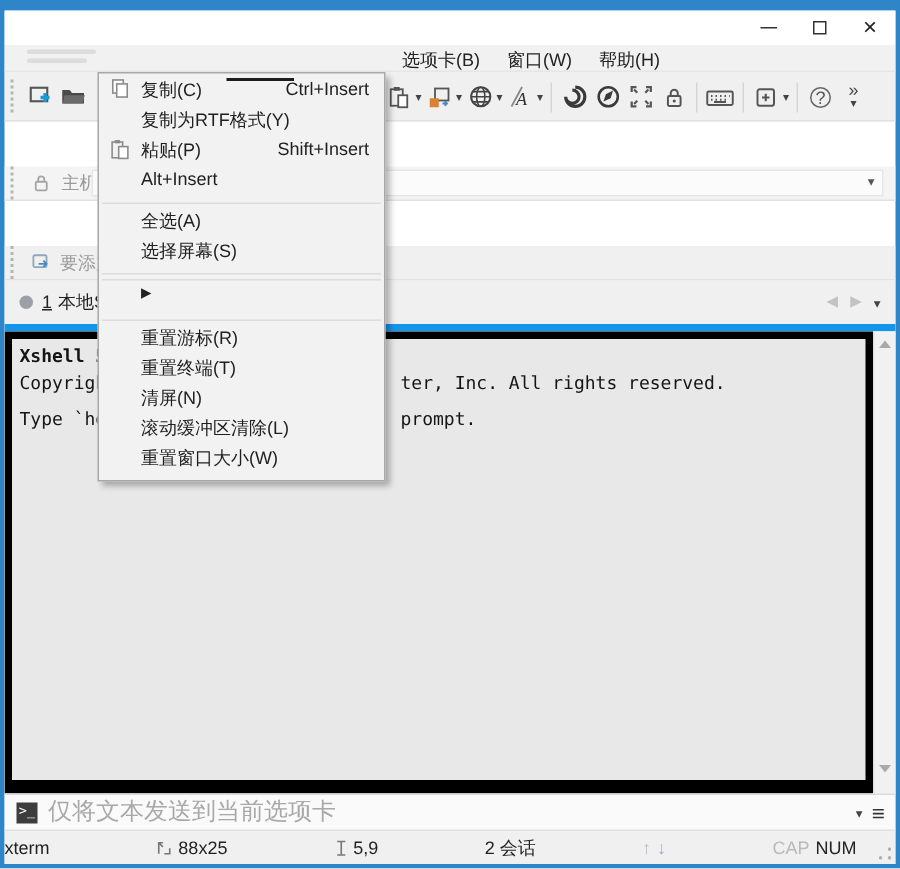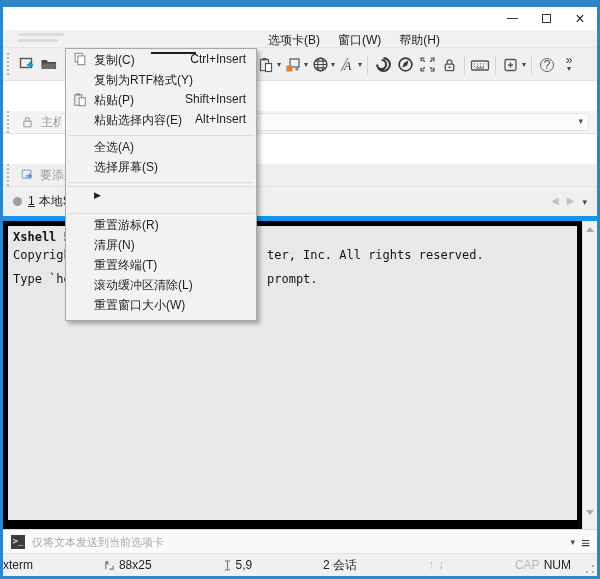--- a/index.html
+++ b/index.html
@@ -62,21 +62,21 @@
   .l2b { left:259px; top:22px; }
   .l3a { left:5px; top:46px; }
   .l3b { left:259px; top:46px; }
   .lprompt { left:5px; top:62px; }
   .prompt-sel { background:#1EA32C; color:#06410C; padding:1px 2px; font-weight:bold; }
   .cursorblk { display:inline-block; width:8px; height:14px; background:#8CE19A; vertical-align:middle; margin-left:1px; }
 
   
   .compose { height:25px; background:#fafafa; border-top:1px solid #d9d9d9; border-bottom:1px solid #e0e0e0; display:flex; align-items:center; position:relative; }
   .composeicon { width:14px; height:14px; background:#3d3d3d; color:#fff; font-size:9px; line-height:13px; text-align:center; margin:0 7px 0 8px; font-family:"DejaVu Sans Mono", monospace; }
-  .composeinput { flex:1; border:none; outline:none; background:transparent; font-size:11px; color:#15803d; font-family:"Liberation Sans", sans-serif; }
+  .composeinput { flex:1; border:none; outline:none; background:transparent; font-size:16px; color:#15803d; font-family:"Liberation Sans", sans-serif; }
   .composeinput::placeholder { color:#a8a8a8; }
   .compose-caret { font-size:9px; color:#444; margin-right:22px; }
   .hamb { position:absolute; right:7px; top:4px; font-size:15px; color:#333; }
 
   
   .statusbar { height:22px; background:#f0f0f0; display:flex; align-items:center; justify-content:space-between; font-size:12px; color:#222; gap:14px; padding-right:26px; position:relative; }
   .st-item { display:flex; align-items:center; gap:4px; }
   .st-dim { color:#b9b9b9; }
   .st-arrow-up { color:#b5bcc4; font-size:12px; }
   .st-arrow-dn { color:#9fb3c8; font-size:12px; }
@@ -334,21 +334,20 @@
               <rect x="2" y="2.5" width="8" height="12" fill="none" stroke="#8a8a8a" stroke-width="1.2"></rect>
               <rect x="4" y="1" width="4" height="2.5" fill="#8a8a8a"></rect>
               <rect x="7" y="6" width="7" height="9" fill="#fff" stroke="#8a8a8a" stroke-width="1.2"></rect>
             </svg>
         </div>
         <span class="mi-label">粘贴(P)</span>
         <span class="mi-short">Shift+Insert</span>
       </div>
       <div class="mi">
         <div class="mi-icon"></div>
-        <span class="mi-label">粘贴选择内容(E)</span>
         <span class="mi-short">Alt+Insert</span>
       </div>
       <div class="msep"></div>
       <div class="mi">
         <div class="mi-icon"></div>
           <span class="mi-label">全选(A)</span>
       </div>
       <div class="mi">
         <div class="mi-icon"></div>
           <span class="mi-label">选择屏幕(S)</span>
@@ -359,25 +358,25 @@
         <div class="mi-icon"></div>
         <span class="mi-sub">▶</span>
       </div>
       <div class="msep"></div>
       <div class="mi">
         <div class="mi-icon"></div>
           <span class="mi-label">重置游标(R)</span>
       </div>
       <div class="mi">
         <div class="mi-icon"></div>
+          <span class="mi-label">重置终端(T)</span>
+      </div>
+      <div class="mi">
+        <div class="mi-icon"></div>
           <span class="mi-label">清屏(N)</span>
-      </div>
-      <div class="mi">
-        <div class="mi-icon"></div>
-          <span class="mi-label">重置终端(T)</span>
       </div>
       <div class="mi">
         <div class="mi-icon"></div>
           <span class="mi-label">滚动缓冲区清除(L)</span>
       </div>
       <div class="mi">
         <div class="mi-icon"></div>
           <span class="mi-label">重置窗口大小(W)</span>
       </div>
     </div>

